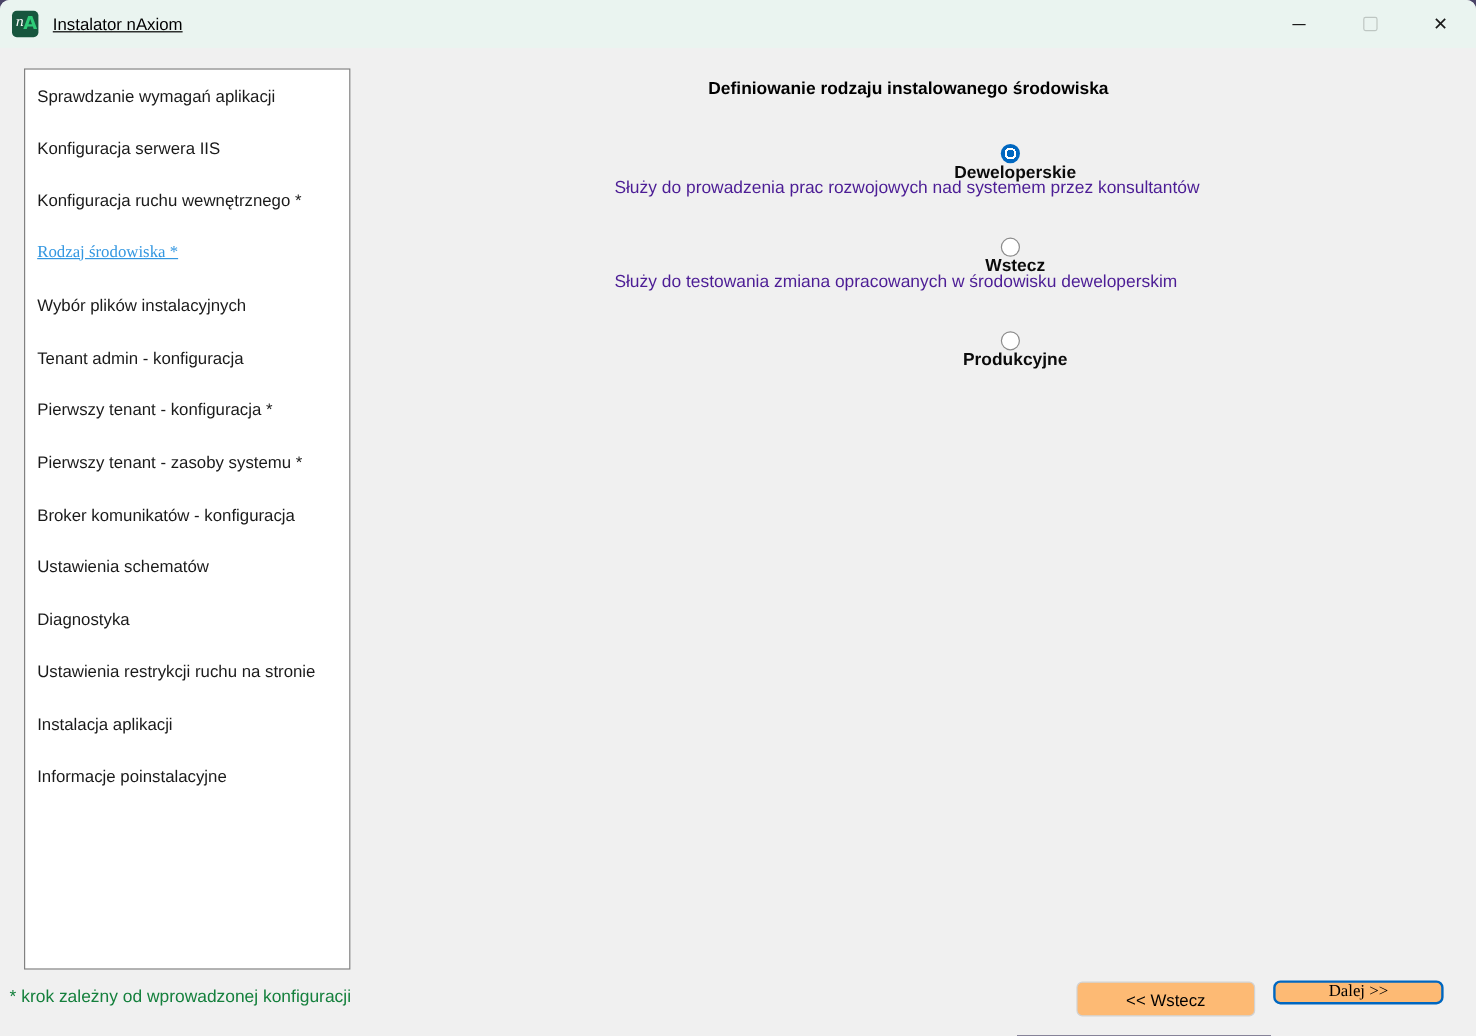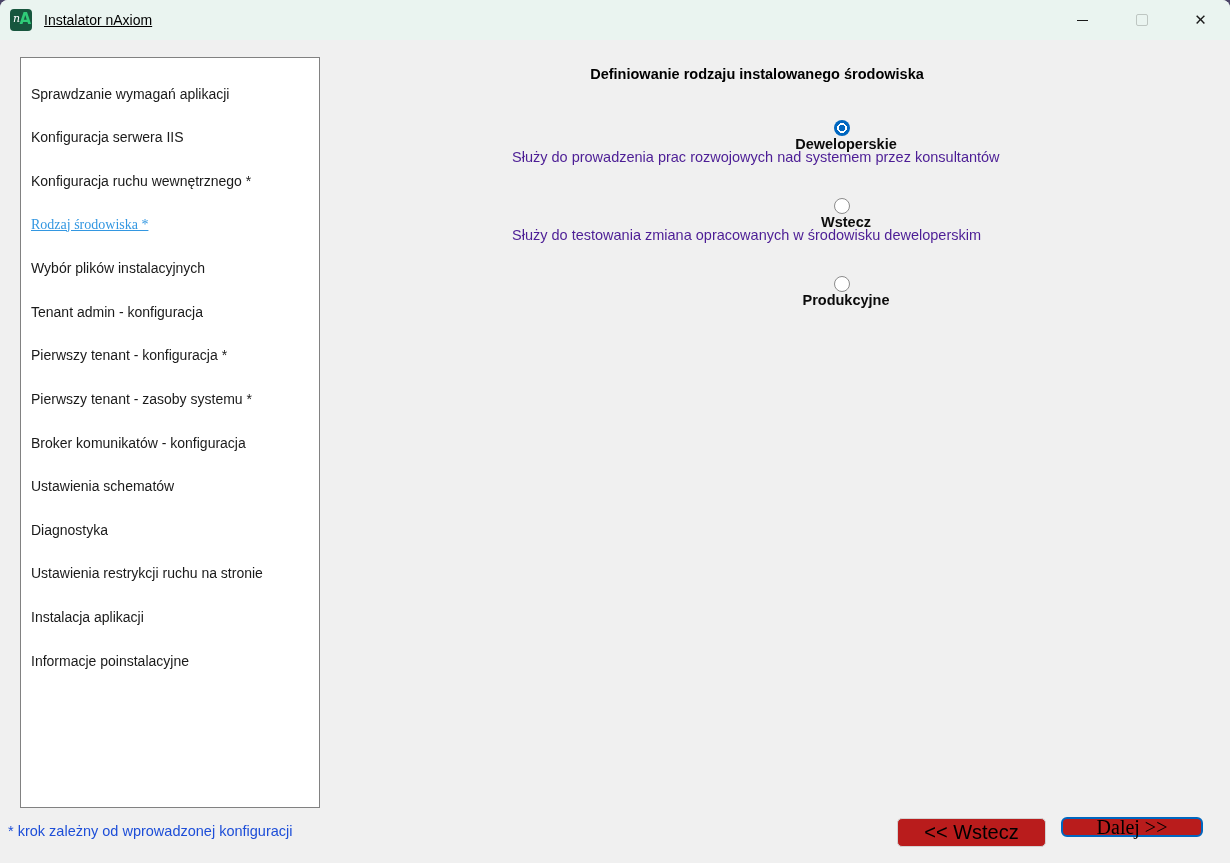--- a/index.html
+++ b/index.html
@@ -29,22 +29,22 @@
   .win-controls { margin-left: auto; display: flex; height: 100%; }
   .ctrl {
     width: 59px; height: 100%; display: flex; align-items: center; justify-content: center;
     font-size: 14px; color: #1a1a1a; cursor: default; user-select: none;
   }
   .ctrl.minimize span { display: block; width: 11px; height: 1px; background: #1a1a1a; }
   .ctrl.maximize span { display: block; width: 10px; height: 10px; border: 1px solid #BEC6C2; border-radius: 2px; }
   .ctrl.close { font-size: 15px; }
   
   .sidebar {
-    position: absolute; left: 20px; top: 57px; width: 300px; height: 751px;
-    background: #FFFFFF; border: 1px solid #818181; box-sizing: border-box; padding-top: 14px;
+    position: absolute; left: 20px; top: 57px; width: 272px; height: 751px;
+    background: #FFFFFF; border: 1px solid #818181; box-sizing: border-box; padding-top: 0;
   }
   .step { height: 43.6px; display: flex; align-items: center; padding-left: 10px; }
   .step-label { font-size: 14px; color: #1a1a1a; white-space: nowrap; }
   .step-label.active { color: #3397E1; text-decoration: underline; font-family: Liberation Serif, serif; }
   
   .main { position: absolute; left: 320px; top: 40px; right: 0; bottom: 0; box-sizing: border-box; padding-right: 36px; }
   .heading { margin-top: 24px; text-align: center; font-size: 14.5px; font-weight: bold; color: #000; line-height: 20px; }
   .options { margin-top: 36px; margin-left: 170px; }
   .option { margin-bottom: 27px; }
   .option-row { display: flex; align-items: center; height: 22px; flex-direction: column; }
@@ -52,23 +52,23 @@
     width: 14px; height: 14px; border-radius: 50%;
     border: 1px solid #8b8b8b; background: #fff; flex: none; box-sizing: content-box;
   }
   .radio.checked {
     width: 16px; height: 16px; border: none;
     background: radial-gradient(circle at center, #0067C0 0 3.2px, #ffffff 3.2px 4.9px, #0067C0 4.9px 8px);
   }
   .option-label { margin-left: 8px; font-size: 14.5px; font-weight: 600; color: #0b0b0b; }
   .option-desc { margin-left: 22px; margin-top: 7px; height: 22px; font-size: 14.5px; color: #4c1d95; }
   
-  .footnote { position: absolute; left: 8px; top: 823px; font-size: 14.5px; color: #1d4ed8; }
+  .footnote { position: absolute; left: 8px; top: 823px; font-size: 14.5px; color: #15803d; }
   .btn {
-    position: absolute; background: #b91c1c; color: #000; font-size: 20px;
+    position: absolute; background: #fdba74; color: #000; font-size: 14px;
     display: flex; align-items: center; justify-content: center;
     font-family: "Liberation Sans", sans-serif; cursor: default; user-select: none;
   }
   .btn-back { left: 897px; top: 818px; width: 149px; height: 29px; border: 1px solid #D2D2D2; border-radius: 5px; box-sizing: border-box; }
   .btn-next { left: 1061px; top: 817px; width: 142px; height: 20px; border: 2px solid #0067C0; border-radius: 6px; box-sizing: border-box; font-family: Liberation Serif, serif; }
 </style>
 </head>
 <body>
 
 <div class="window">

